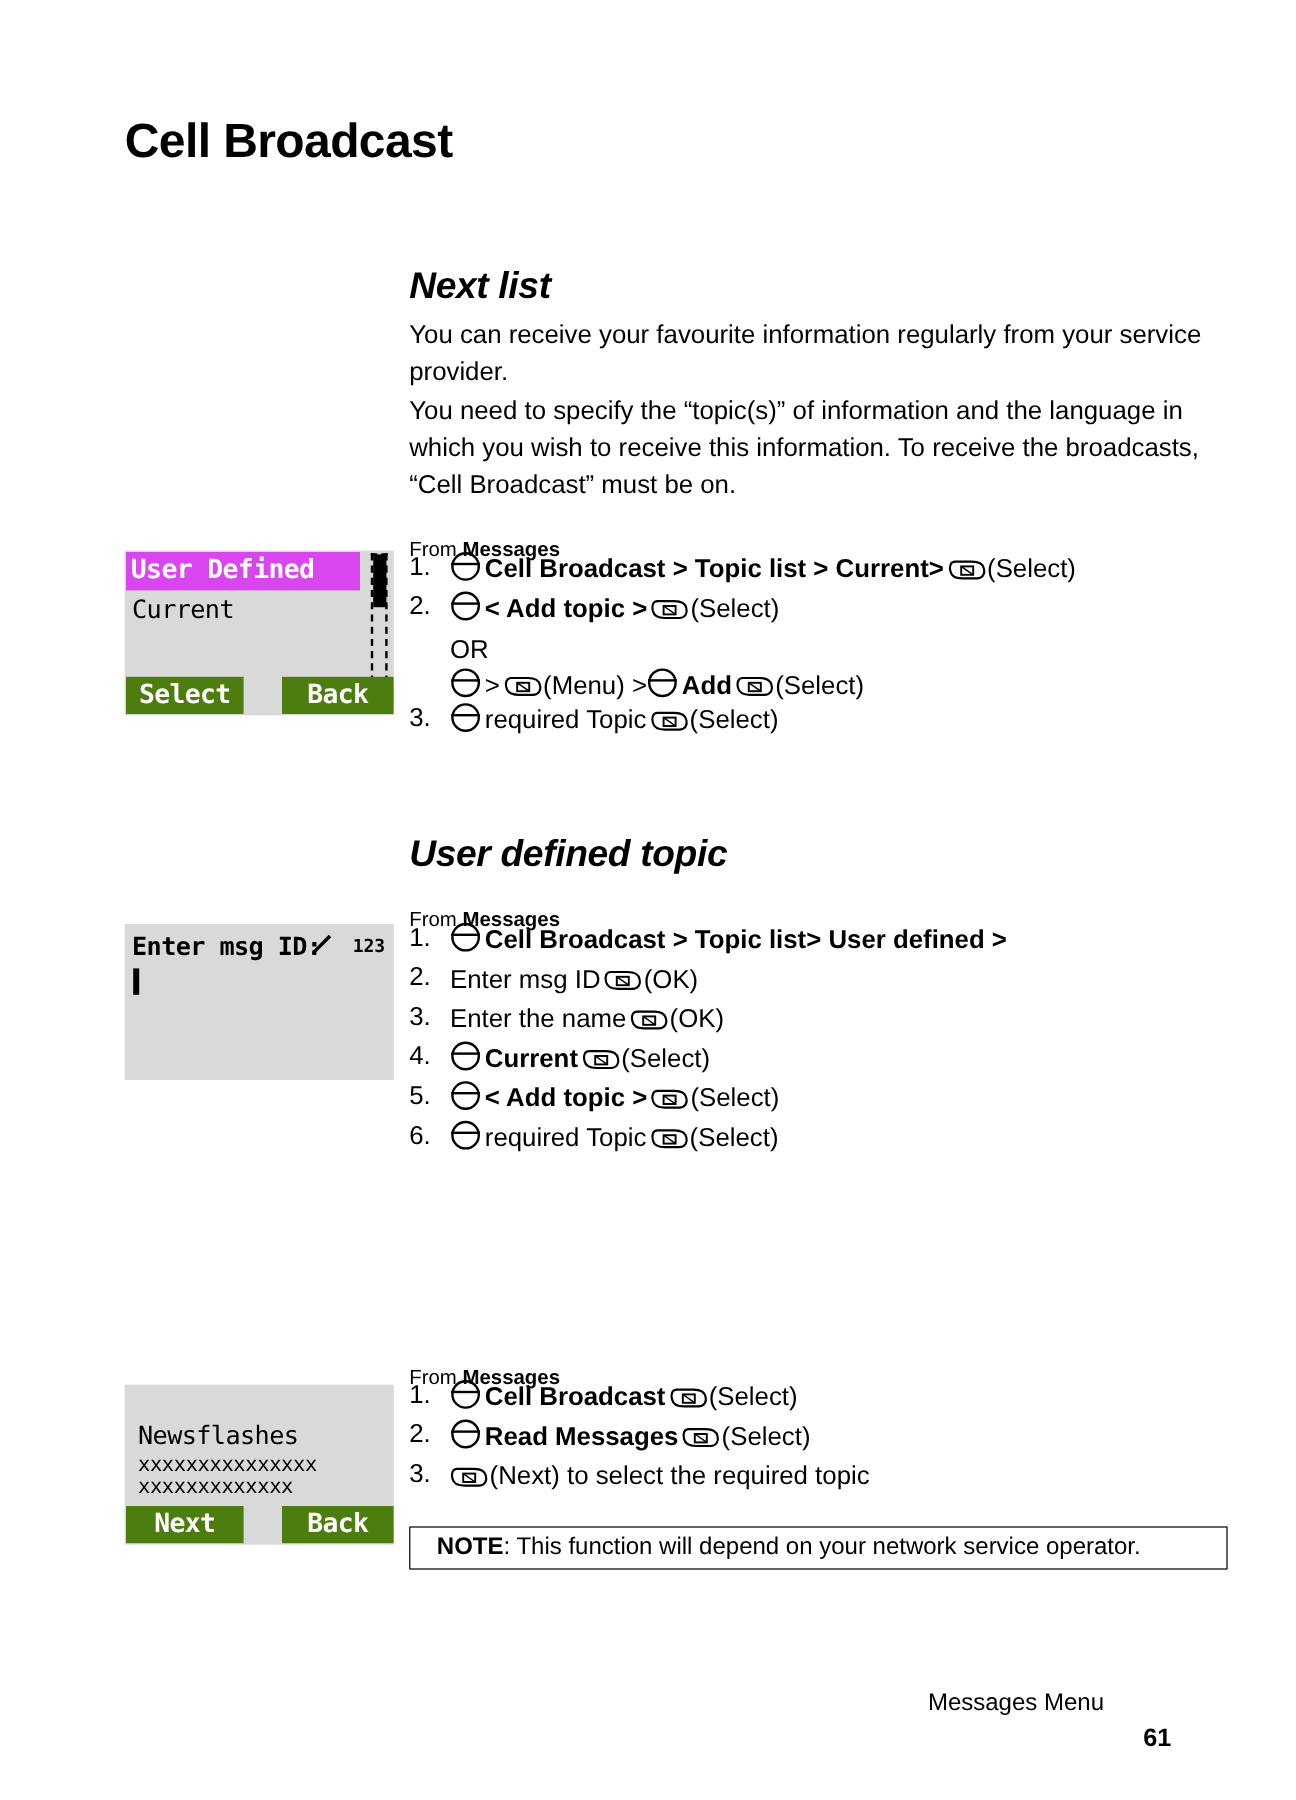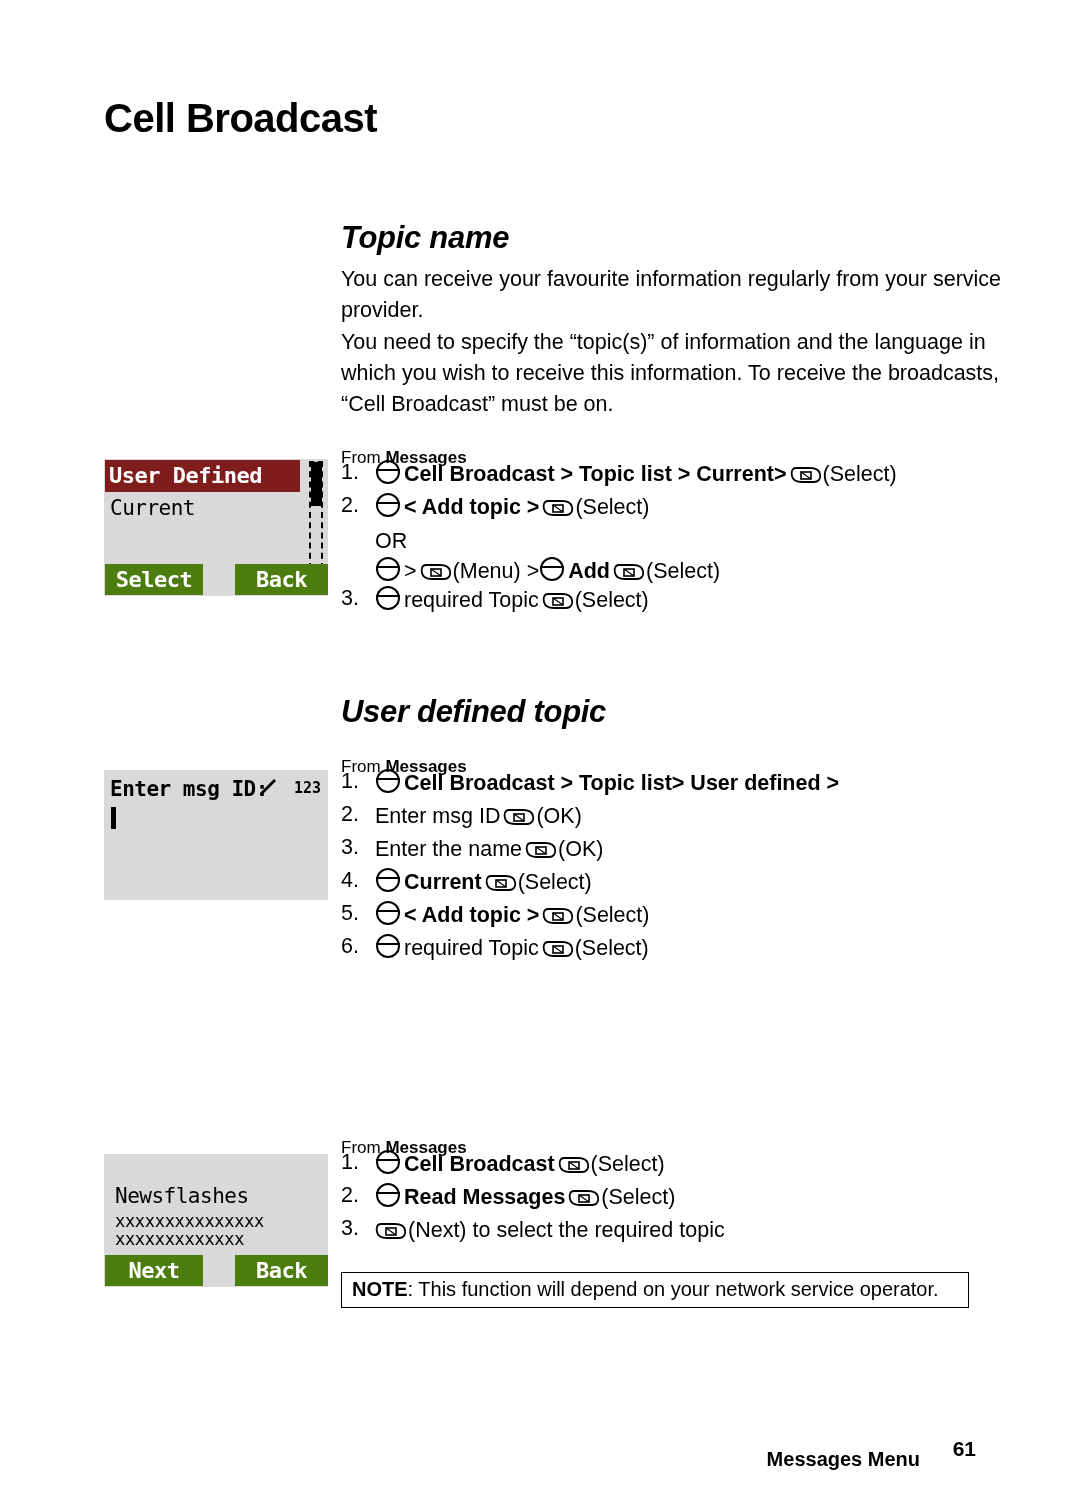--- a/index.html
+++ b/index.html
@@ -145,21 +145,21 @@
     left: 104px;
     top: 459px;
     width: 222px;
     height: 135px;
   }
   #lcd-1 .lcd-titlebar {
     position: absolute;
     left: 0; top: 0;
     width: 195px;
     height: 32px;
-    background: #7f1d1d;
+    background: #d946ef;
     color: #fff;
     font-size: 22px;
     font-weight: bold;
     line-height: 32px;
     padding-left: 4px;
     box-sizing: border-box;
     letter-spacing: -0.5px;
   }
   #lcd-1 .lcd-row {
     position: absolute;
@@ -266,54 +266,54 @@
     letter-spacing: -0.3px;
   }
   #lcd-3 .xline1 { top: 56px; }
   #lcd-3 .xline2 { top: 74px; }
 
   
   .note-box {
     position: absolute;
     left: 341px;
     top: 1272px;
-    width: 628px;
+    width: 682px;
     height: 36px;
     border: 1.5px solid #000;
     box-sizing: border-box;
     font-size: 20px;
     line-height: 33px;
-    padding-left: 10px;
+    padding-left: 22px;
   }
   .note-box b { font-weight: bold; }
 
   
   .footer-text {
     position: absolute;
     right: 160px;
-    top: 1448px;
+    top: 1408px;
     font-size: 20px;
-    font-weight: bold;
+    font-weight: normal;
   }
   .footer-page {
     position: absolute;
     right: 104px;
     top: 1437px;
     font-size: 21px;
     font-weight: bold;
   }
 </style>
 </head>
 <body>
 
 <div class="page">
 
   <div class="page-title">Cell Broadcast</div>
 
-  <div class="section-heading" id="heading-topic-list">Topic name</div>
+  <div class="section-heading" id="heading-topic-list">Next list</div>
 
   <div class="body-text" id="para-2">You need to specify the “topic(s)” of information and the language in which you wish to receive this information. To receive the broadcasts, “Cell Broadcast” must be on.</div>
   <div class="body-text" id="para-1">You can receive your favourite information regularly from your service provider.</div>
 
   <div class="from-line" id="from-1">
     <span>From </span><b>Messages</b>
   </div>
 
   <div class="lcd" id="lcd-1">
     <div class="lcd-titlebar">User Defined</div>

